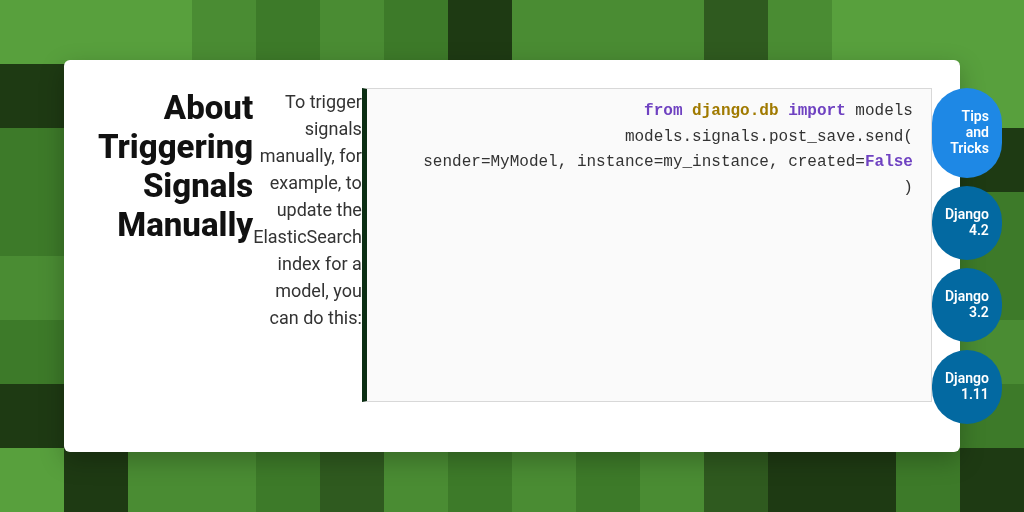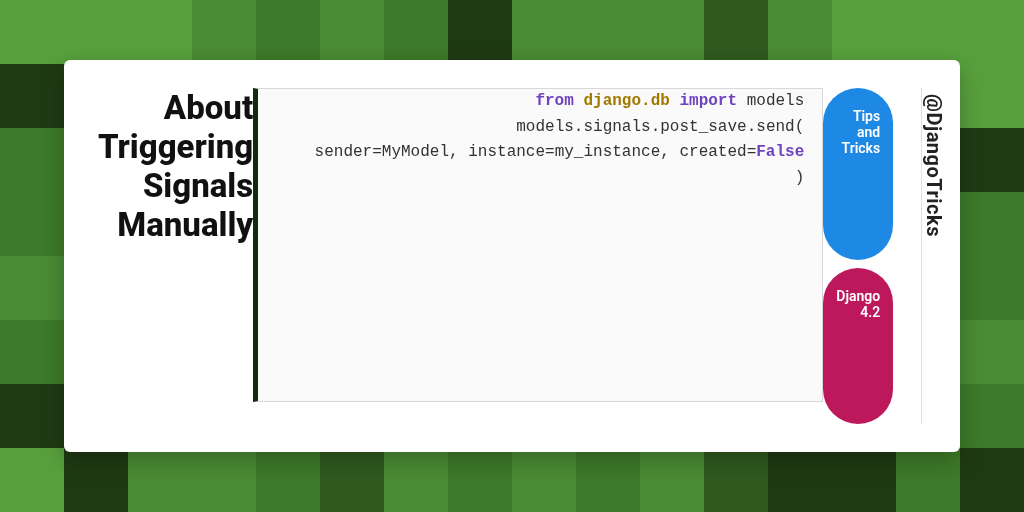--- a/index.html
+++ b/index.html
@@ -67,42 +67,42 @@
   .desc {
     font-size: 18px;
     color: #333;
     line-height: 1.5;
     margin-bottom: 22px;
   }
   .code-block {
     border: 1px solid #d8d8d8;
     border-left: 5px solid #0b2e13;
     background: #fafafa;
-    padding: 0 18px;
+    padding: 10px 18px;
     font-family: "SFMono-Regular", Consolas, "Liberation Mono", Menlo, monospace;
     font-size: 16px;
     line-height: 1.6;
     color: #333;
     margin-bottom: 22px;
     white-space: pre;
   }
   .kw-from, .kw-import { color: #6f42c1; font-weight: 700; }
   .mod { color: #a07a00; font-weight: 700; }
   .bool { color: #6f42c1; font-weight: 700; }
   .tags { display: flex; flex-wrap: wrap; gap: 8px; }
   .tag {
     display: inline-block;
     padding: 20px 13px;
     border-radius: 999px;
     font-size: 14px;
     font-weight: 600;
     color: #fff;
   }
   .tag.blue { background: #1e88e5; }
-  .tag.grey { background: #be185d; }
+  .tag.grey { background: #0369a1; }
 </style>
 </head>
 <body>
 
 <div class="bg" id="bg">
     <div class="c4"></div>
     <div class="c4"></div>
     <div class="c4"></div>
     <div class="c3"></div>
     <div class="c2"></div>
@@ -227,25 +227,28 @@
     <div class="c1"></div>
     <div class="c0"></div>
     <div class="c0"></div>
     <div class="c2"></div>
     <div class="c0"></div>
   </div>
 
 <div class="card">
   <div class="main">
     <h1>About Triggering Signals Manually</h1>
+    <p class="desc">To trigger signals manually, for example, to update the ElasticSearch index for a model, you can do this:</p>
     <div class="code-block"><span class="kw-from">from</span> <span class="mod">django.db</span> <span class="kw-import">import</span> <span>models</span>
 <span>models.signals.post_save.send(</span>
 <span>    sender=MyModel, instance=my_instance, created=</span><span class="bool">False</span>
 <span>)</span></div>
     <div class="tags" id="tags">
         <span class="tag blue">Tips and Tricks</span>
         <span class="tag grey">Django 4.2</span>
+        <span class="tag grey">Django 3.2</span>
+        <span class="tag grey">Django 1.11</span>
       </div>
   </div>
   <div class="sidebar">
     <div class="handle">@DjangoTricks</div>
   </div>
 </div>
 
 </body></html>

